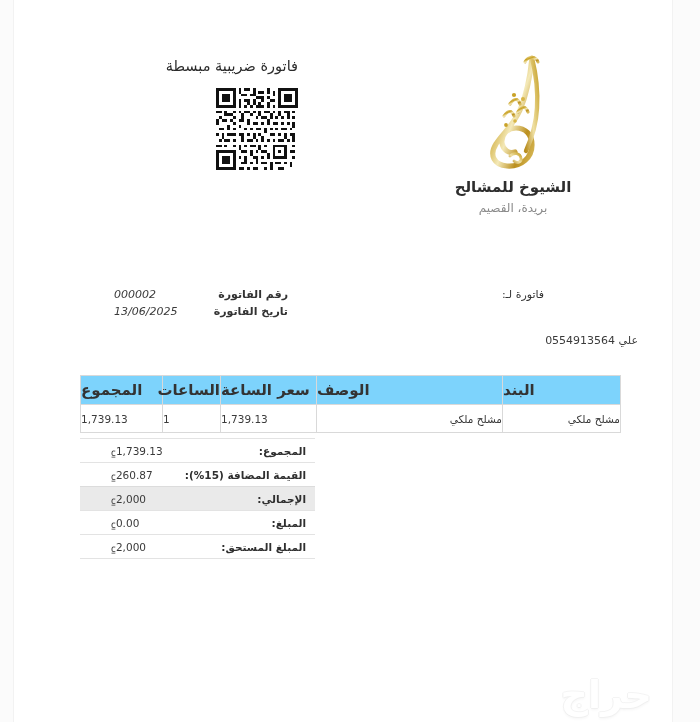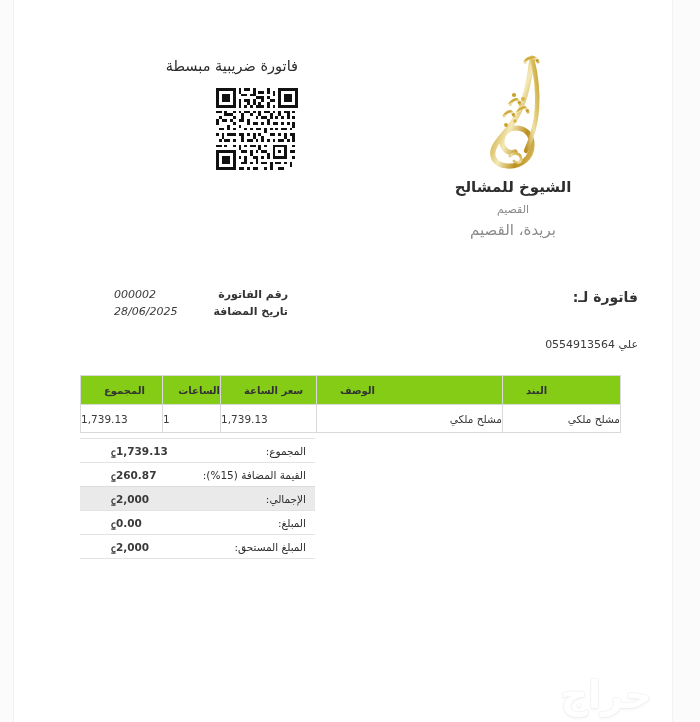--- a/index.html
+++ b/index.html
@@ -98,21 +98,21 @@
     line-height: 1.25;
   }
   .brand-sub1 {
     margin-top: 6px;
     font-size: 11px;
     color: #8a8a8a;
     line-height: 1.3;
   }
   .brand-sub2 {
     margin-top: 4px;
-    font-size: 15px;
+    font-size: 12px;
     color: #8a8a8a;
     line-height: 1.3;
   }
 
   
   .meta-band {
     position: absolute;
     left: 0;
     top: 286px;
     width: 658px;
@@ -149,24 +149,25 @@
   }
   .meta-right {
     position: absolute;
     right: 34px;
     top: 0;
     width: 230px;
     text-align: right;
     direction: rtl;
   }
   .bill-to-label {
-    font-size: 14px;
-    font-weight: bold;
+    font-size: 11px;
+    font-weight: normal;
     color: #333333;
     line-height: 1.6;
+    text-align: center;
   }
   .bill-to-value {
     font-size: 11px;
     color: #3a3a3a;
     line-height: 1.6;
     margin-top: 28px;
   }
 
   
   .items-table {
@@ -178,27 +179,26 @@
     direction: rtl;
     table-layout: fixed;
   }
   .items-table th,
   .items-table td {
     border: 1px solid #d9d9d9;
     padding: 0;
     vertical-align: middle;
   }
   .items-table thead th {
-    background: #84cc16;
+    background: #7dd3fc;
     height: 28px;
-    font-size: 10px;
+    font-size: 15px;
     font-weight: bold;
     color: #333333;
     white-space: nowrap;
-    padding-left: 23px;
   }
   .items-table tbody td {
     background: #ffffff;
     height: 27px;
     font-size: 10.5px;
     color: #3a3a3a;
   }
   .cell-pad-r { padding: 0 9px 0 9px; text-align: right; margin-left: 7px; }
   .cell-num   { padding: 0 9px 0 9px; text-align: left; direction: ltr; }
   .col-item   { width: 118px; }
@@ -228,31 +228,30 @@
     box-sizing: border-box;
   }
   .sum-row + .sum-row { margin-top: -1px; }
   .sum-row.highlight {
     background: #eaeaea;
     border-top: 1px solid #dcdcdc;
     border-bottom: 1px solid #dcdcdc;
   }
   .sum-label {
     font-size: 10.5px;
-    font-weight: normal;
+    font-weight: bold;
     color: #2f2f2f;
     white-space: nowrap;
   }
   .sum-value {
     font-size: 10.5px;
     color: #3a3a3a;
     direction: ltr;
     white-space: nowrap;
     margin-left: 22px;
-    font-weight: bold;
   }
   .riyal {
     font-size: 10px;
     display: inline-block;
     transform: translateY(0.5px);
   }
 
   
   .watermark {
     position: absolute;
@@ -486,34 +485,33 @@
           <circle cx="53" cy="47" r="2.0" fill="#d8b546"></circle>
           <circle cx="36" cy="73" r="1.9" fill="#c9a227"></circle>
           <circle cx="45" cy="69" r="1.8" fill="#d8b546"></circle>
 
           <path d="M40 104 C44 100 50 101 51 106 C52 110 47 112 44 109" fill="none" stroke="url(#goldB)" stroke-width="2.8" stroke-linecap="round"></path>
 
           <path d="M55 10 C58 4 66 4 68 10" fill="none" stroke="url(#goldA)" stroke-width="3" stroke-linecap="round"></path>
         </svg>
       </div>
       <div class="brand-name">الشيوخ للمشالح</div>
-      <div class="brand-sub1">القصيم</div>
       <div class="brand-sub2">بريدة، القصيم</div>
     </div>
   </div>
 
   <div class="meta-band">
     <div class="meta-left">
       <div class="meta-row">
         <span class="meta-key">رقم الفاتورة</span>
         <span class="meta-val">000002</span>
       </div>
       <div class="meta-row">
-        <span class="meta-key">تاريخ المضافة</span>
-        <span class="meta-val">28/06/2025</span>
+        <span class="meta-key">تاريخ الفاتورة</span>
+        <span class="meta-val">13/06/2025</span>
       </div>
     </div>
 
     <div class="meta-right">
       <div class="bill-to-label">فاتورة لـ:</div>
       <div class="bill-to-value">علي 0554913564</div>
     </div>
   </div>
 
   <table class="items-table">

